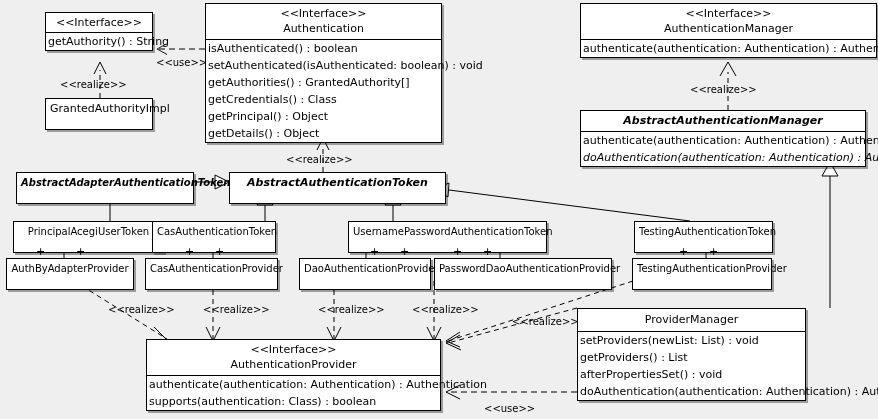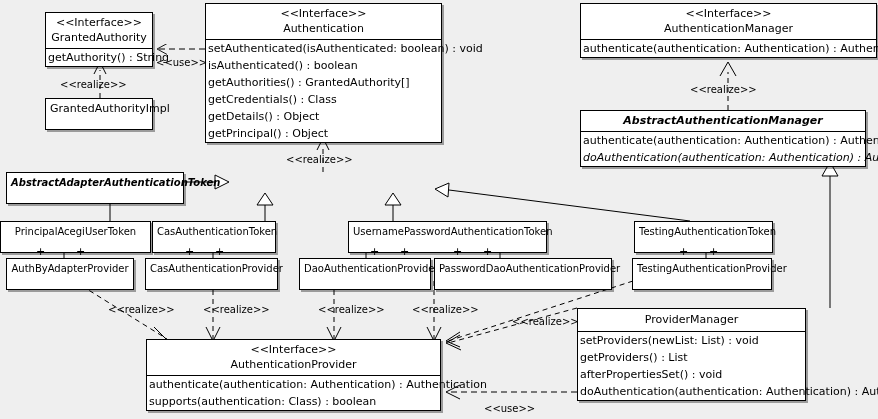--- a/index.html
+++ b/index.html
@@ -206,47 +206,46 @@
 
     <g>
       <path d="M577,392 L448,392" stroke="#000" stroke-width="1" fill="none" stroke-dasharray="6,4"></path>
       <path d="M460,385 L446,392 L460,399" fill="none" stroke="#000" stroke-width="1"></path>
     </g>
   </svg>
 
   <div class="uml-class" style="left:45px; top:12px; width:108px;">
     <div class="uml-head">
       <span class="uml-stereo">&lt;&lt;Interface&gt;&gt;</span>
-      <span class="uml-name">GrantedAuthority</span>
     </div>
     <div class="uml-sep"></div>
     <div class="uml-ops">
       <div class="uml-op">getAuthority() : String</div>
     </div>
   </div>
 
   <div class="uml-class compact" style="left:45px; top:98px; width:108px;">
     <div class="uml-head">
       <span class="uml-name">GrantedAuthorityImpl</span>
     </div>
   </div>
 
   <div class="uml-class" style="left:205px; top:3px; width:237px;">
     <div class="uml-head">
       <span class="uml-stereo">&lt;&lt;Interface&gt;&gt;</span>
       <span class="uml-name">Authentication</span>
     </div>
     <div class="uml-sep"></div>
     <div class="uml-ops">
+      <div class="uml-op">isAuthenticated() : boolean</div>
       <div class="uml-op">setAuthenticated(isAuthenticated: boolean) : void</div>
-      <div class="uml-op">isAuthenticated() : boolean</div>
       <div class="uml-op">getAuthorities() : GrantedAuthority[]</div>
       <div class="uml-op">getCredentials() : Class</div>
+      <div class="uml-op">getPrincipal() : Object</div>
       <div class="uml-op">getDetails() : Object</div>
-      <div class="uml-op">getPrincipal() : Object</div>
     </div>
   </div>
 
   <div class="uml-class" style="left:580px; top:3px; width:297px;">
     <div class="uml-head">
       <span class="uml-stereo">&lt;&lt;Interface&gt;&gt;</span>
       <span class="uml-name">AuthenticationManager</span>
     </div>
     <div class="uml-sep"></div>
     <div class="uml-ops">
@@ -258,28 +257,33 @@
     <div class="uml-head compact" style="padding:1px 4px 2px 4px;">
       <span class="uml-name abstract">AbstractAuthenticationManager</span>
     </div>
     <div class="uml-sep"></div>
     <div class="uml-ops">
       <div class="uml-op">authenticate(authentication: Authentication) : Authentication</div>
       <div class="uml-op abstract">doAuthentication(authentication: Authentication) : Authentication</div>
     </div>
   </div>
 
-  <div class="uml-class compact" style="left:6px; top:172px; width:178px;">
+  <div class="uml-class compact" style="left:16px; top:172px; width:178px;">
     <div class="uml-head">
       <span class="uml-name abstract" style="font-size:10px;">AbstractAdapterAuthenticationToken</span>
     </div>
   </div>
 
-
-  <div class="uml-class compact" style="left:0; top:221px; width:151px;">
+  <div class="uml-class compact" style="left:229px; top:172px; width:217px;">
+    <div class="uml-head">
+      <span class="uml-name abstract">AbstractAuthenticationToken</span>
+    </div>
+  </div>
+
+  <div class="uml-class compact" style="left:13px; top:221px; width:151px;">
     <div class="uml-head">
       <span class="uml-name" style="font-size:10px;">PrincipalAcegiUserToken</span>
     </div>
   </div>
 
   <div class="uml-class compact" style="left:152px; top:221px; width:124px;">
     <div class="uml-head">
       <span class="uml-name" style="font-size:10px;">CasAuthenticationToken</span>
     </div>
   </div>

